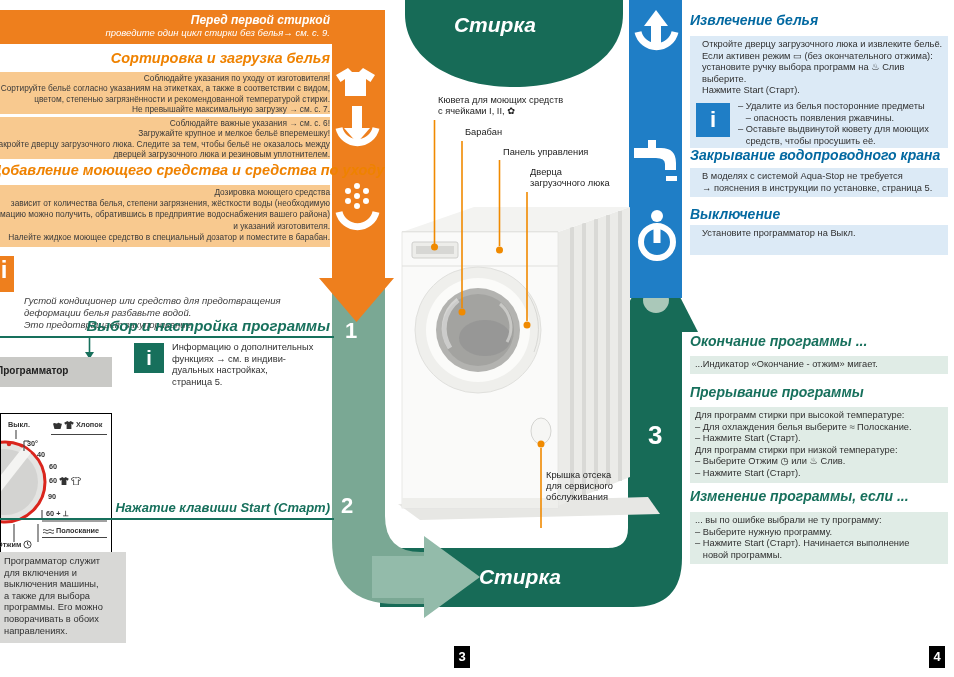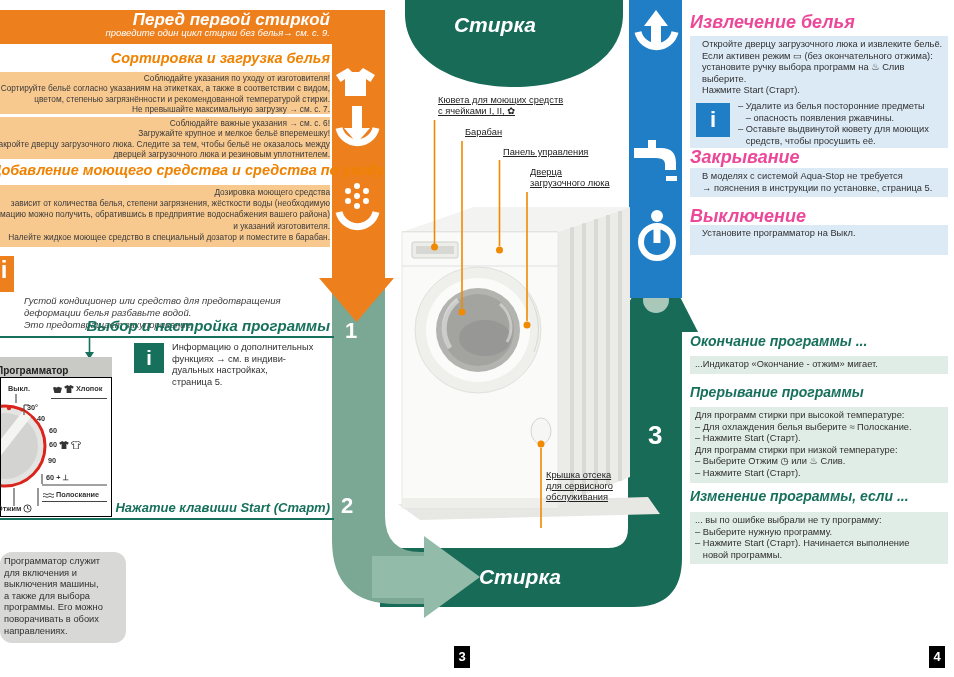--- a/index.html
+++ b/index.html
@@ -6,48 +6,48 @@
   #page{position:relative;width:954px;height:677px;background:#fff;overflow:hidden;
         font-family:"Liberation Sans",sans-serif;color:#3c3c3c;}
   .abs{position:absolute;}
   .pre{white-space:pre;}
   .small{font-size:8.3px;line-height:10.4px;color:#3a3a3a;}
   .rtext{font-size:9.3px;line-height:11.6px;color:#303030;}
   .it{font-style:italic;margin-top:37px;}
   
   .blk-orange-top{left:0;top:10px;width:378px;height:34px;background:#ee7f1d;color:#fff;
       text-align:right;padding-right:48px;box-sizing:border-box;padding-top:3px;}
-  .fw-title{font-size:17px;font-weight:bold;font-style:italic;line-height:14px;}
+  .fw-title{font-size:12px;font-weight:bold;font-style:italic;line-height:14px;}
   .fw-sub{font-size:9.5px;font-style:italic;line-height:11px;}
   .h-orange{color:#ef8200;font-weight:bold;font-style:italic;font-size:14.5px;}
   .h-teal{color:#17705c;font-weight:bold;font-style:italic;}
-  .h-blue{color:#ec4899;font-weight:bold;font-style:italic;font-size:18px;}
+  .h-blue{color:#0369a1;font-weight:bold;font-style:italic;font-size:14px;}
   .paleorange{background:#f8c98f;}
   .lblock{left:0;width:330px;}
   .ltext{left:-70px;width:400px;text-align:right;white-space:pre;}
   .greenline{background:#17705c;height:2px;left:0;width:334px;}
   .ibox{background:#ee7f1d;color:#fff;font-weight:bold;overflow:hidden;}
   .ibox span{display:block;text-align:center;}
-  .graybox{background:#d8d8d6;border-radius:12px;}
+  .graybox{background:#d8d8d6;}
   .panel-header{left:0;top:357px;width:112px;height:30px;background:#c9c9c6;}
   .panel-header span{position:absolute;left:-4px;top:8px;font-size:10px;font-weight:bold;color:#222;white-space:pre;}
-  .panel-body{left:0;top:377px;width:112px;height:140px;background:#fff;border:1.5px solid #000;box-sizing:border-box;}
+  .panel-body{left:0;top:413px;width:112px;height:140px;background:#fff;border:1.5px solid #000;box-sizing:border-box;}
   .plabel{position:absolute;font-size:7.3px;font-weight:bold;color:#333;white-space:pre;display:flex;align-items:center;gap:2px;}
   
   .rtitle{left:690px;width:260px;}
   .rblock{left:690px;width:258px;box-sizing:border-box;padding:3px 5px;white-space:pre;}
   .paleblue{background:#dceaf6;padding-left:12px;}
   .palegreen{background:#e0ece6;}
   .bluebox{background:#1f7ec6;color:#fff;}
   .greenibox{background:#17705c;color:#fff;}
   .stepnum{color:#fff;font-weight:bold;font-size:22px;}
   .wash{color:#fff;font-weight:bold;font-style:italic;font-size:21px;text-align:center;}
   .pagenum{background:#000;color:#fff;font-weight:bold;font-size:13px;width:16px;height:22px;
            text-align:center;line-height:22px;}
-  .mlabel{font-size:9.3px;line-height:11px;color:#222;white-space:pre;text-decoration:underline;}
+  .mlabel{font-size:9.3px;line-height:11px;color:#222;white-space:pre;}
   svg{display:block;}
 </style>
 </head>
 <body>
 
 <div id="page">
 
   <svg class="abs" style="left:0;top:0;z-index:1" width="954" height="677" viewBox="0 0 954 677">
 
     <path d="M380,548 H608 Q628,548 628,528 V318 H682 V558 Q682,607 633,607 H380 Z" fill="#176b57"></path>

